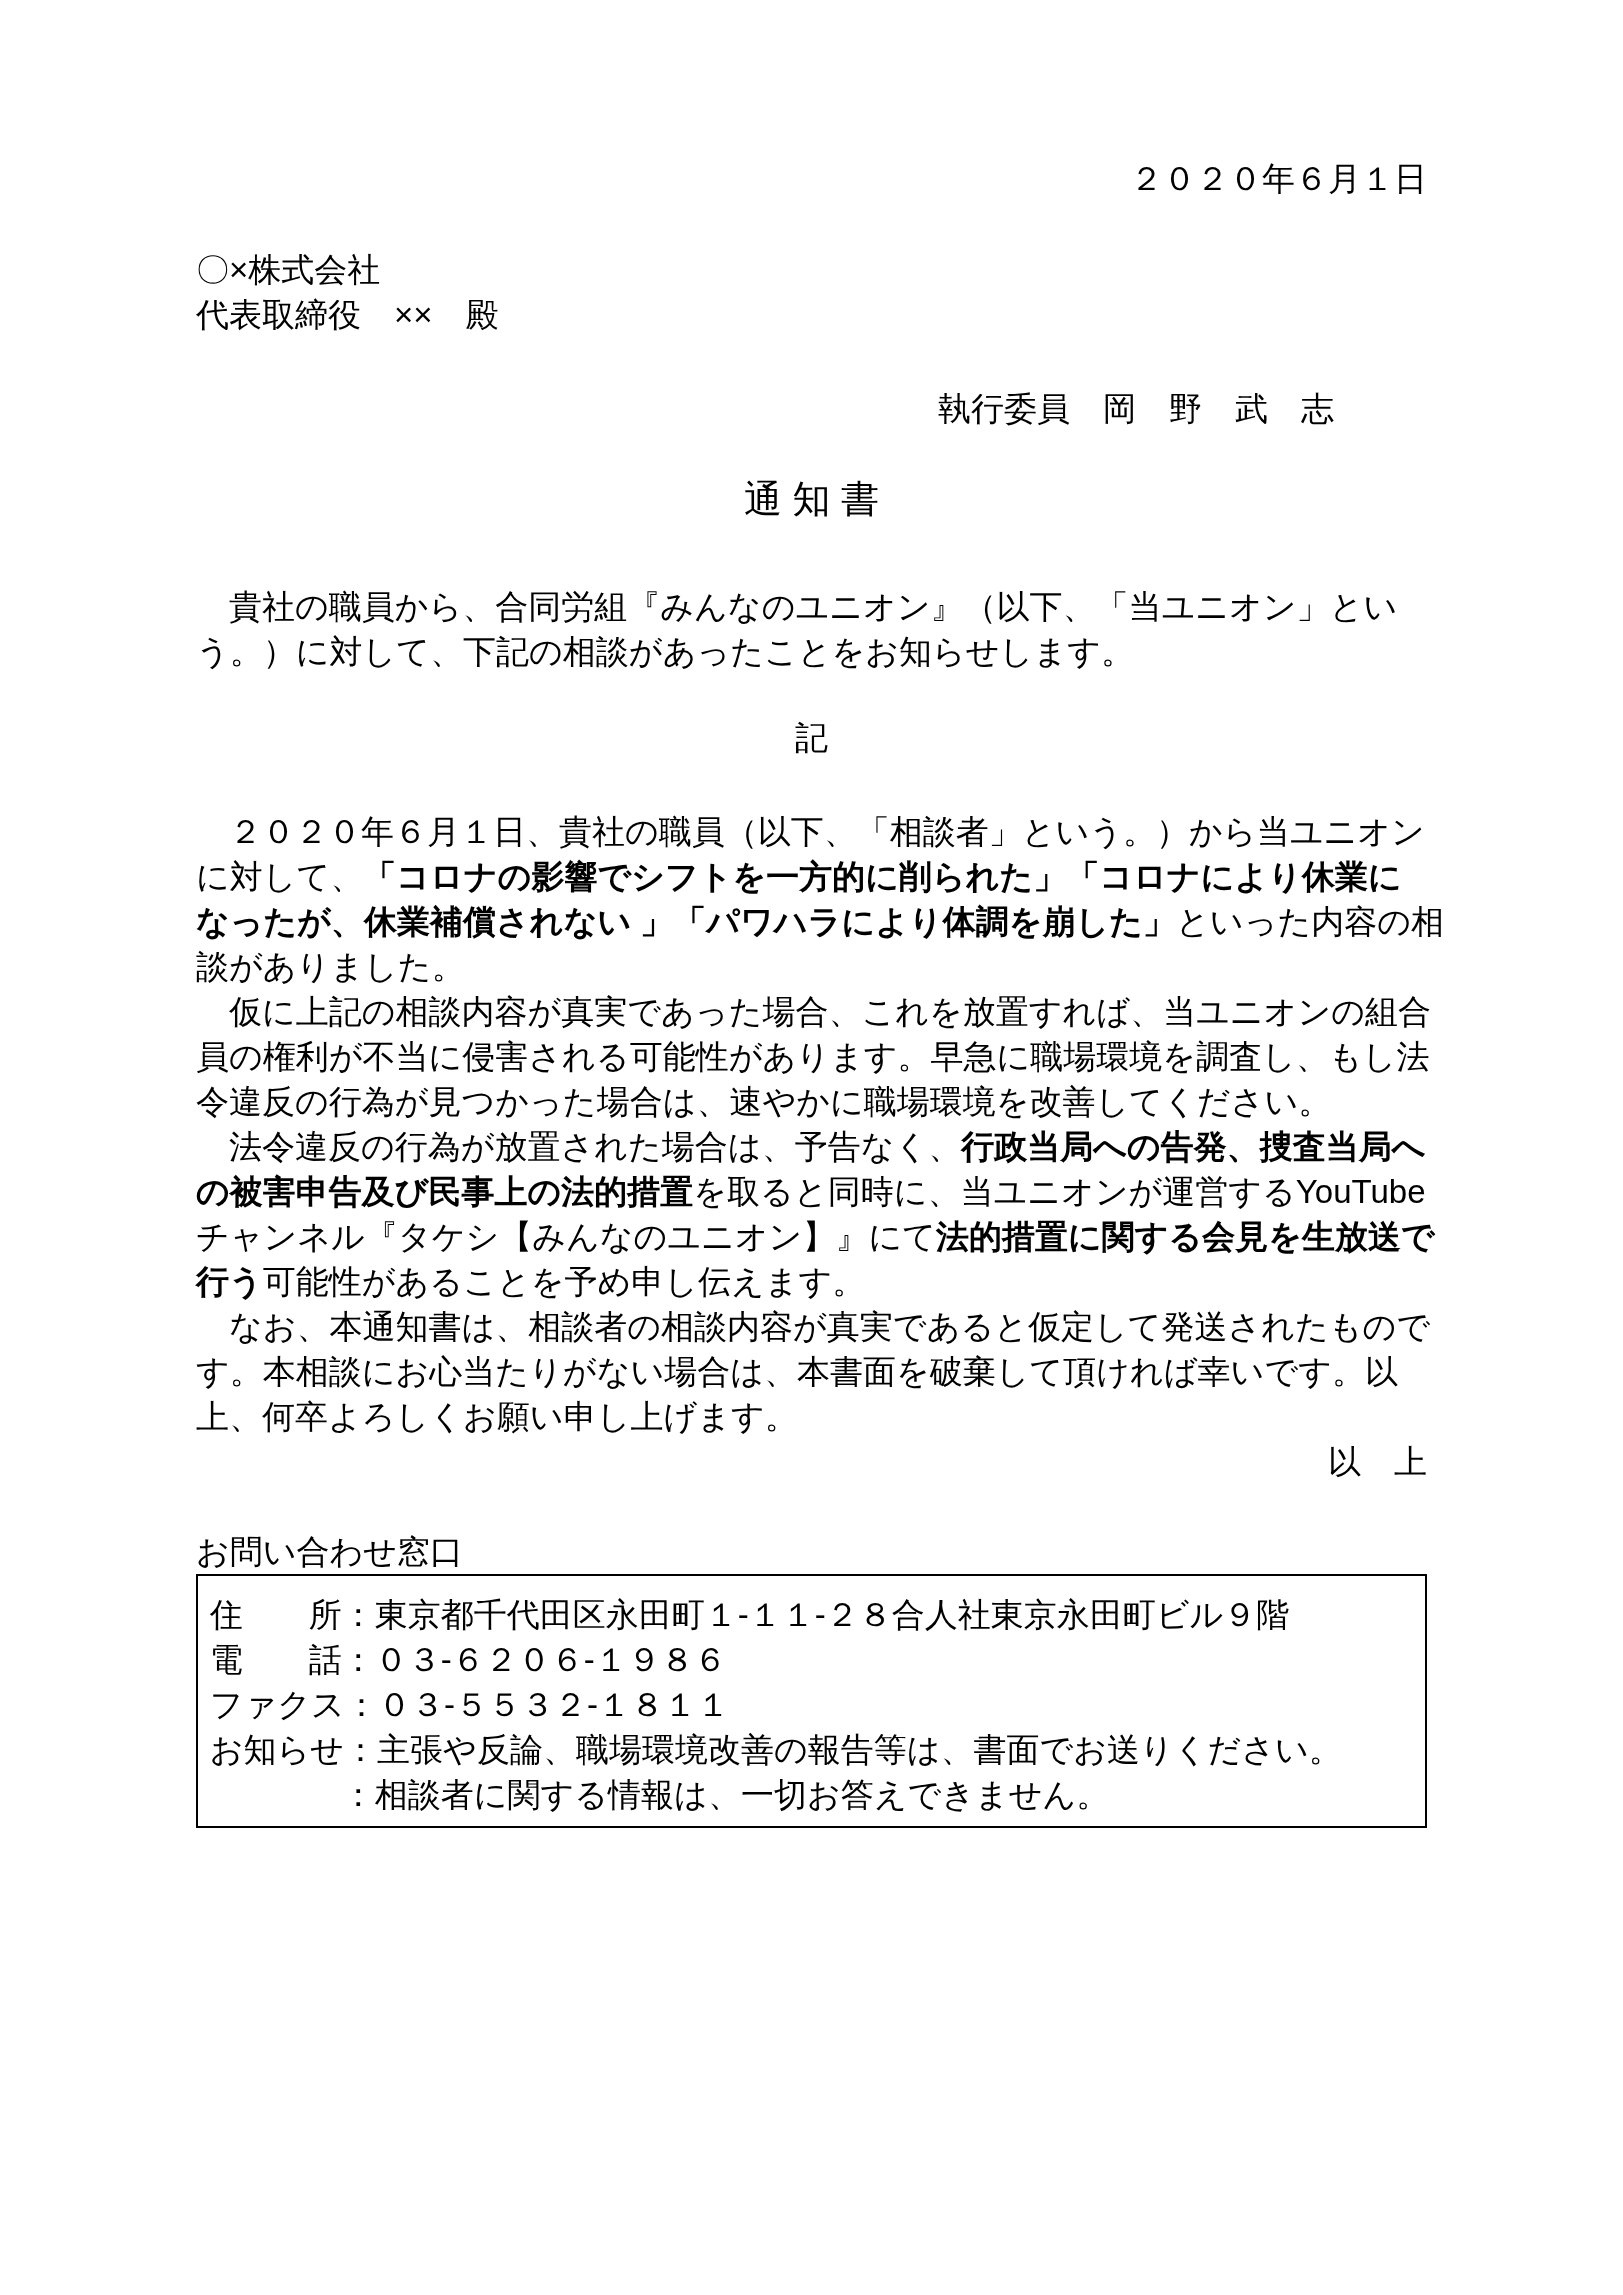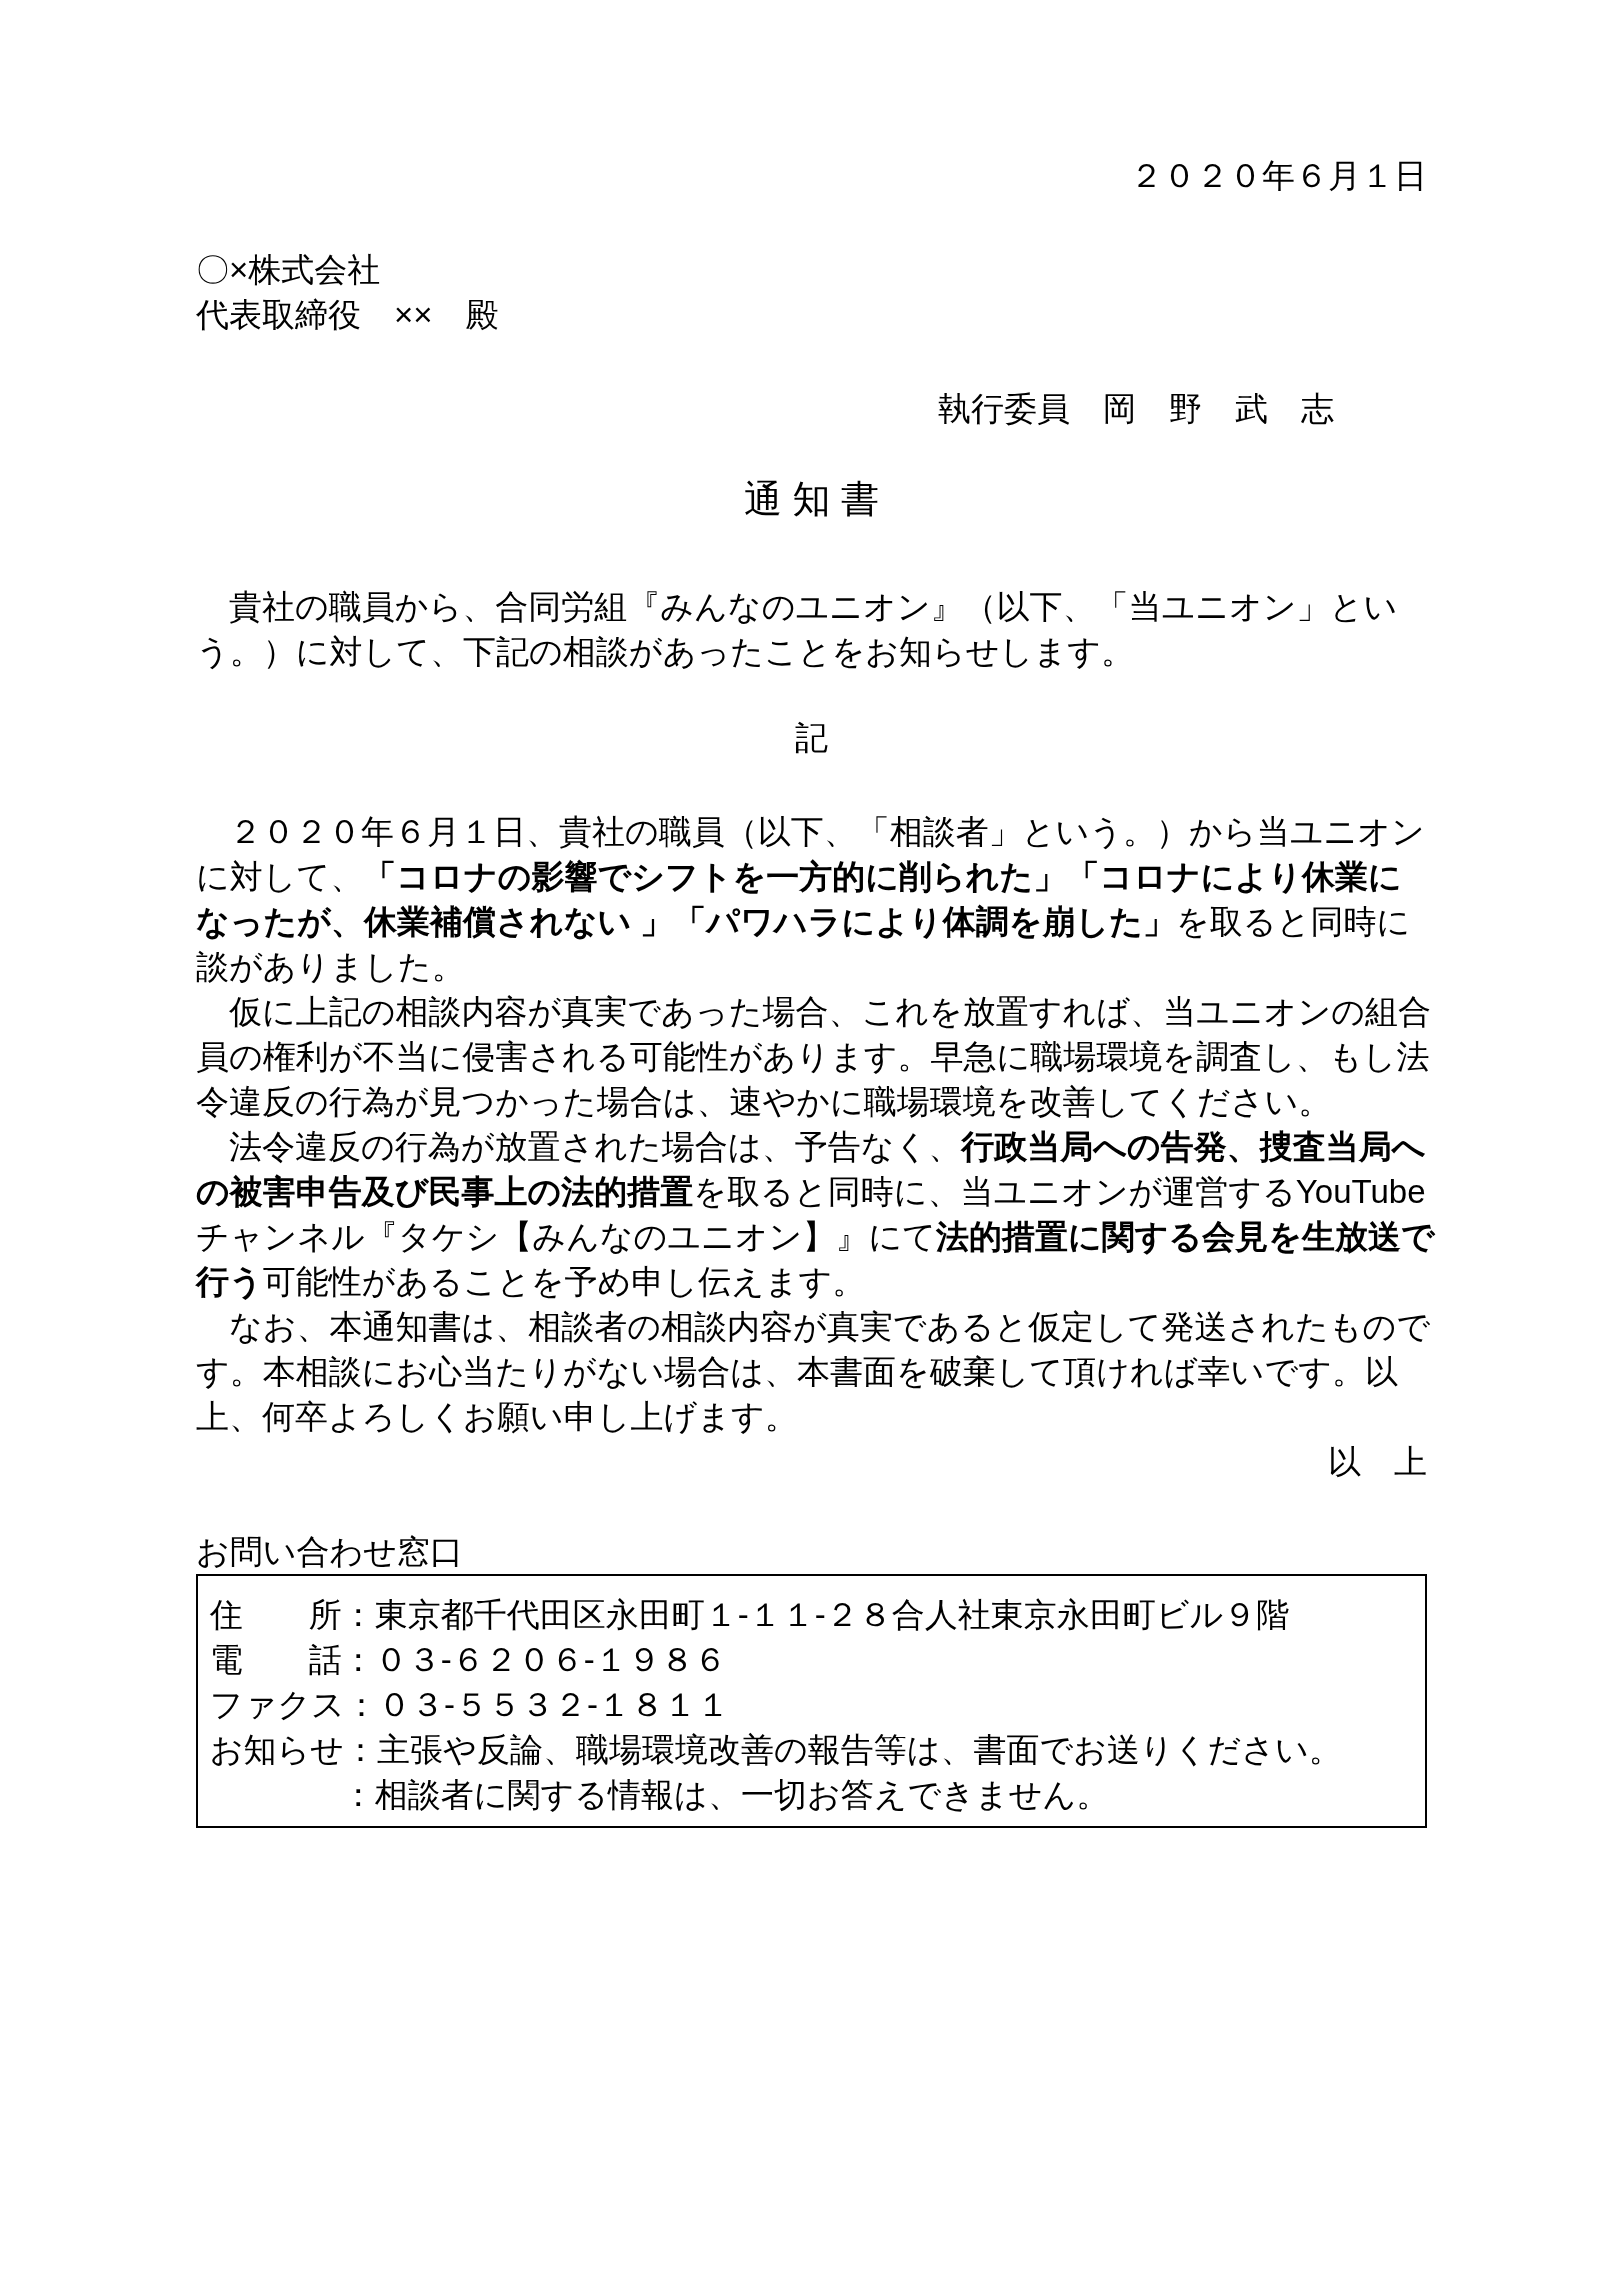--- a/index.html
+++ b/index.html
@@ -16,21 +16,21 @@
     font-family: "Liberation Sans", "DejaVu Sans", sans-serif;
     font-size: 33px;
     line-height: 45px;
     box-sizing: border-box;
     padding: 156px 196px 0 196px;
     overflow: hidden;
   }
   .line { white-space: nowrap; }
   .bold { font-weight: bold; }
 
-  .date-line      { text-align: right; font-family: Liberation Mono, monospace; }
+  .date-line      { text-align: right; }
   .recipient      { margin-top: 46px; }
   .sender         { margin-top: 49px; margin-left: 742px; }
   .doc-title      { margin-top: 39px; font-size: 38px; line-height: 59px; text-align: center; }
   .intro          { margin-top: 55px; }
   .record-marker  { margin-top: 41px; text-align: center; }
   .body-text      { margin-top: 49px; }
   .closing        { margin-top: 0; text-align: right; }
   .contact-heading{ margin-top: 45px; }
   .contact-box    { margin-top: 0; border: 2.9px solid #000000; padding: 15.7px 13.7px 9.8px 11.8px; }
 </style>
@@ -55,21 +55,21 @@
   <div class="intro">
       <div class="line"><span>　貴社の職員から、合同労組『みんなのユニオン』（以下、「当ユニオン」とい</span></div>
       <div class="line"><span>う。）に対して、下記の相談があったことをお知らせします。</span></div>
     </div>
 
   <div class="record-marker line">記</div>
 
   <div class="body-text">
       <div class="line"><span>　２０２０年６月１日、貴社の職員（以下、「相談者」という。）から当ユニオン</span></div>
       <div class="line"><span>に対して、</span><span class="bold">「コロナの影響でシフトを一方的に削られた」「コロナにより休業に</span></div>
-      <div class="line"><span class="bold">なったが、休業補償されない 」「パワハラにより体調を崩した」</span><span>を取ると同時に</span></div>
+      <div class="line"><span class="bold">なったが、休業補償されない 」「パワハラにより体調を崩した」</span><span>といった内容の相</span></div>
       <div class="line"><span>談がありました。</span></div>
       <div class="line"><span>　仮に上記の相談内容が真実であった場合、これを放置すれば、当ユニオンの組合</span></div>
       <div class="line"><span>員の権利が不当に侵害される可能性があります。早急に職場環境を調査し、もし法</span></div>
       <div class="line"><span>令違反の行為が見つかった場合は、速やかに職場環境を改善してください。</span></div>
       <div class="line"><span>　法令違反の行為が放置された場合は、予告なく、</span><span class="bold">行政当局への告発、捜査当局へ</span></div>
       <div class="line"><span class="bold">の被害申告及び民事上の法的措置</span><span>を取ると同時に、当ユニオンが運営するYouTube</span></div>
       <div class="line"><span>チャンネル『タケシ【みんなのユニオン】』にて</span><span class="bold">法的措置に関する会見を生放送で</span></div>
       <div class="line"><span class="bold">行う</span><span>可能性があることを予め申し伝えます。</span></div>
       <div class="line"><span>　なお、本通知書は、相談者の相談内容が真実であると仮定して発送されたもので</span></div>
       <div class="line"><span>す。本相談にお心当たりがない場合は、本書面を破棄して頂ければ幸いです。以</span></div>

